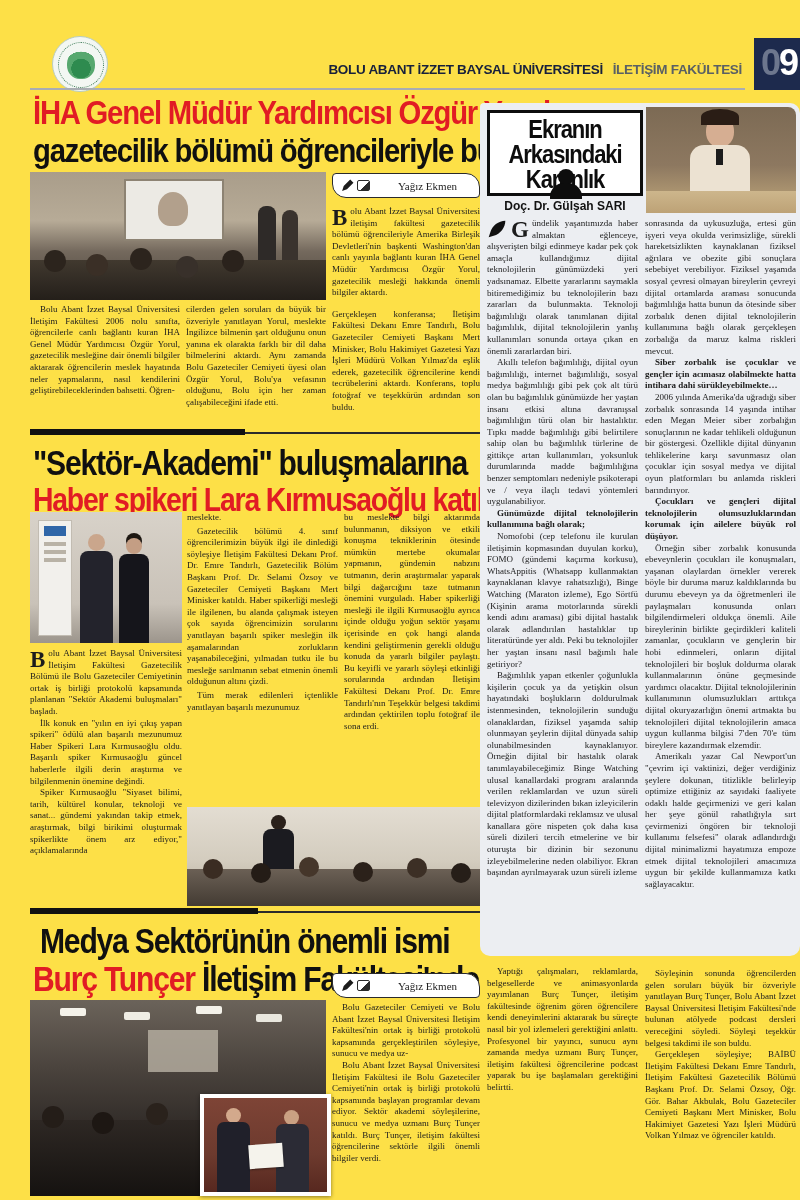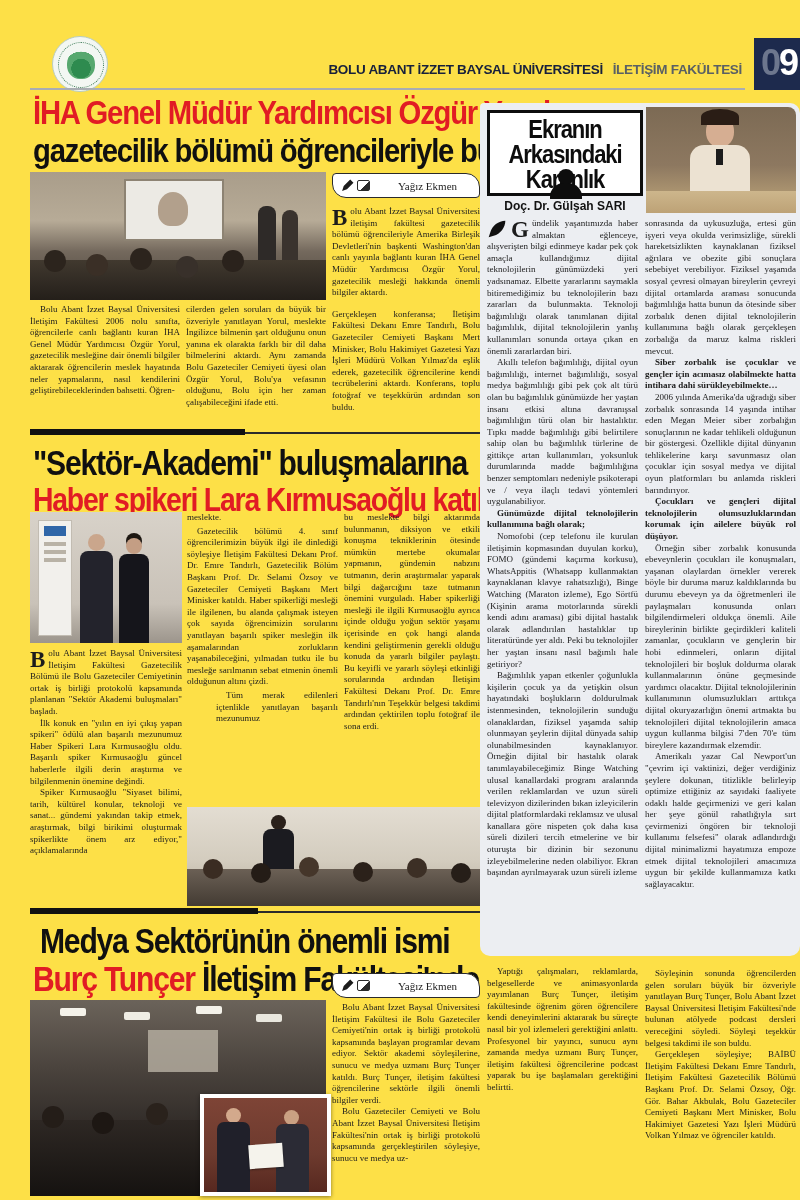--- a/index.html
+++ b/index.html
@@ -141,21 +141,21 @@
 
   <div class="col" style="left:30px; top:648px; width:152px; height:258px;">
     <p class="para"><span class="dcap">B</span><span>olu Abant İzzet Baysal Üniversitesi İletişim Fakültesi Gazetecilik Bölümü ile Bolu Gazeteciler Cemiyetinin ortak iş birliği protokolü kapsamında planlanan "Sektör Akademi buluşmaları" başladı.</span></p>
     <p class="para gap ind">İlk konuk en "yılın en iyi çıkış yapan spikeri" ödülü alan başarılı mezunumuz Haber Spikeri Lara Kırmusaoğlu oldu. Başarılı spiker Kırmusaoğlu güncel haberlerle ilgili derin araştırma ve bilgilenmenin önemine değindi.</p>
     <p class="para gap ind">Spiker Kırmusaoğlu "Siyaset bilimi, tarih, kültürel konular, teknoloji ve sanat... gündemi yakından takip etmek, araştırmak, bilgi birikimi oluşturmak spikerlikte önem arz ediyor," açıklamalarında</p>
   </div>
 
   <div class="col" style="left:187px; top:512px; width:151px; height:292px;">
     <p class="para">meslekte.</p>
     <p class="para ind" style="margin-top:2px;">Gazetecilik bölümü 4. sınıf öğrencilerimizin büyük ilgi ile dinlediği söyleşiye İletişim Fakültesi Dekanı Prof. Dr. Emre Tandırlı, Gazetecilik Bölüm Başkanı Prof. Dr. Selami Özsoy ve Gazeteciler Cemiyeti Başkanı Mert Minisker katıldı. Haber spikerliği mesleği ile ilgilenen, bu alanda çalışmak isteyen çok sayıda öğrencimizin sorularını yanıtlayan başarılı spiker mesleğin ilk aşamalarından zorlukların yaşanabileceğini, yılmadan tutku ile bu mesleğe sarılmanın sebat etmenin önemli olduğunun altını çizdi.</p>
-    <p class="para ind" style="margin-top:2px;margin-left:29px;">Tüm merak edilenleri içtenlikle yanıtlayan başarılı mezunumuz</p>
+    <p class="para ind" style="margin-top:2px;">Tüm merak edilenleri içtenlikle yanıtlayan başarılı mezunumuz</p>
   </div>
 
   <div class="col" style="left:344px; top:512px; width:136px; height:292px;">
     <p class="para">bu meslekte bilgi aktarımda bulunmanın, diksiyon ve etkili konuşma tekniklerinin ötesinde mümkün mertebe okumalar yapmanın, gündemin nabzını tutmanın, derin araştırmalar yaparak bilgi dağarcığını taze tutmanın önemini vurguladı. Haber spikerliği mesleği ile ilgili Kırmusaoğlu ayrıca içinde olduğu yoğun sektör yaşamı içerisinde en çok hangi alanda kendini geliştirmenin gerekli olduğu konuda da yararlı bilgiler paylaştı. Bu keyifli ve yararlı söyleşi etkinliği sorularında ardından İletişim Fakültesi Dekanı Prof. Dr. Emre Tandırlı'nın Teşekkür belgesi takdimi ardından çektirilen toplu fotoğraf ile sona erdi.</p>
   </div>
 
   <div class="photo" style="left:187px; top:807px; width:293px; height:99px; background:linear-gradient(180deg,#e3ddd2 0%,#d3ccbe 55%,#b0a898 100%);">
     <div class="ps" style="left:84px; top:8px; width:15px; height:15px; border-radius:50%; background:#2a201a;"></div>
     <div class="ps" style="left:76px; top:22px; width:31px; height:52px; border-radius:8px 8px 0 0; background:#1b1b20;"></div>
     <div class="ps" style="left:0; top:62px; width:293px; height:37px; background:linear-gradient(180deg,#6b6055,#433b33);"></div>
@@ -187,22 +187,22 @@
 
   <div class="photo" style="left:200px; top:1094px; width:131px; height:102px; background:linear-gradient(180deg,#7e4436 0%,#6d3a2e 60%,#57281f 100%); border:4px solid #fff; box-shadow:0 1px 4px rgba(0,0,0,.45);">
     <div class="ps" style="left:22px; top:10px; width:15px; height:15px; border-radius:50%; background:#d3a98c;"></div>
     <div class="ps" style="left:13px; top:24px; width:33px; height:70px; border-radius:7px 7px 0 0; background:#20202a;"></div>
     <div class="ps" style="left:80px; top:12px; width:15px; height:15px; border-radius:50%; background:#caa183;"></div>
     <div class="ps" style="left:72px; top:26px; width:33px; height:68px; border-radius:7px 7px 0 0; background:#2b2b35;"></div>
     <div class="ps" style="left:45px; top:46px; width:34px; height:24px; background:#f5f3ec; transform:rotate(-4deg); box-shadow:0 1px 2px rgba(0,0,0,.4);"></div>
   </div>
 
   <div class="col" style="left:332px; top:1002px; width:148px; height:190px;">
+    <p class="para gap ind">Bolu Gazeteciler Cemiyeti ve Bolu Abant İzzet Baysal Üniversitesi İletişim Fakültesi'nin ortak iş birliği protokolü kapsamında gerçekleştirilen söyleşiye, sunucu ve medya uz-</p>
     <p class="para ind">Bolu Abant İzzet Baysal Üniversitesi İletişim Fakültesi ile Bolu Gazeteciler Cemiyeti'nin ortak iş birliği protokolü kapsamında başlayan programlar devam ediyor. Sektör akademi söyleşilerine, sunucu ve medya uzmanı Burç Tunçer katıldı. Burç Tunçer, iletişim fakültesi öğrencilerine sektörle ilgili önemli bilgiler verdi.</p>
-    <p class="para gap ind">Bolu Gazeteciler Cemiyeti ve Bolu Abant İzzet Baysal Üniversitesi İletişim Fakültesi'nin ortak iş birliği protokolü kapsamında gerçekleştirilen söyleşiye, sunucu ve medya uz-</p>
   </div>
 
   <div class="col" style="left:487px; top:966px; width:151px; height:230px;">
     <p class="para gap ind">Yaptığı çalışmaları, reklamlarda, belgesellerde ve animasyonlarda yayımlanan Burç Tunçer, iletişim fakültesinde öğrenim gören öğrencilere kendi deneyimlerini aktararak bu süreçte nasıl bir yol izlemeleri gerektiğini anlattı. Profesyonel bir yayıncı, sunucu aynı zamanda medya uzmanı Burç Tunçer, iletişim fakültesi öğrencilerine podcast yaparak bu işe başlamaları gerektiğini belirtti.</p>
   </div>
 
   <div class="col" style="left:645px; top:966px; width:151px; height:230px;">
     <p class="para ind" style="margin-top:2px;">Söyleşinin sonunda öğrencilerden gelen soruları büyük bir özveriyle yanıtlayan Burç Tunçer, Bolu Abant İzzet Baysal Üniversitesi İletişim Fakültesi'nde bulunan atölyede podcast dersleri vereceğini söyledi. Söyleşi teşekkür belgesi takdimi ile son buldu.</p>
     <p class="para ind">Gerçekleşen söyleşiye; BAİBÜ İletişim Fakültesi Dekanı Emre Tandırlı, İletişim Fakültesi Gazetecilik Bölümü Başkanı Prof. Dr. Selami Özsoy, Öğr. Gör. Bahar Akbulak, Bolu Gazeteciler Cemiyeti Başkanı Mert Minisker, Bolu Hakimiyet Gazetesi Yazı İşleri Müdürü Volkan Yılmaz ve öğrenciler katıldı.</p>
   </div>

